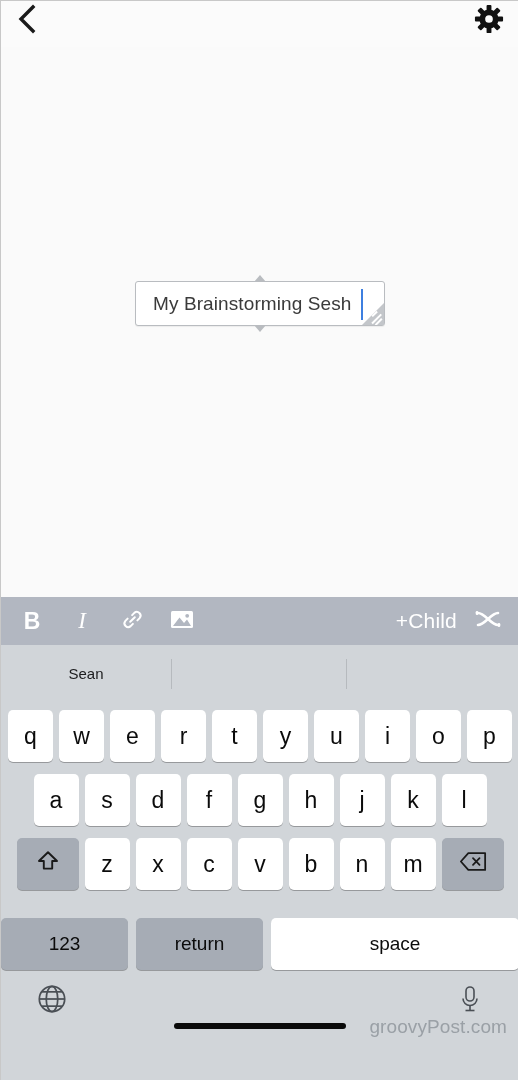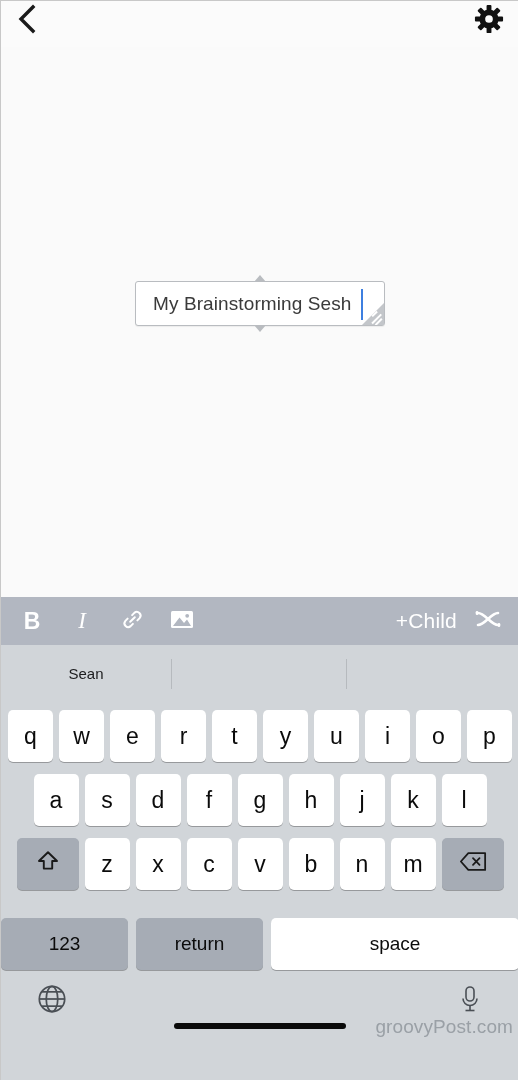--- a/index.html
+++ b/index.html
@@ -229,21 +229,21 @@
   .home-indicator {
     position: absolute;
     left: 50%; margin-left: -86px;
     bottom: 11px;
     width: 172px; height: 6px;
     background: #0a0a0a;
     border-radius: 3px;
   }
   .watermark {
     position: absolute;
-    right: 6px; bottom: 2px;
+    right: 12px; bottom: 2px;
     font-size: 19px;
     color: #9aa0a6;
     letter-spacing: 0.1px;
   }
 </style>
 </head>
 <body>
 
 <div id="app">
 

